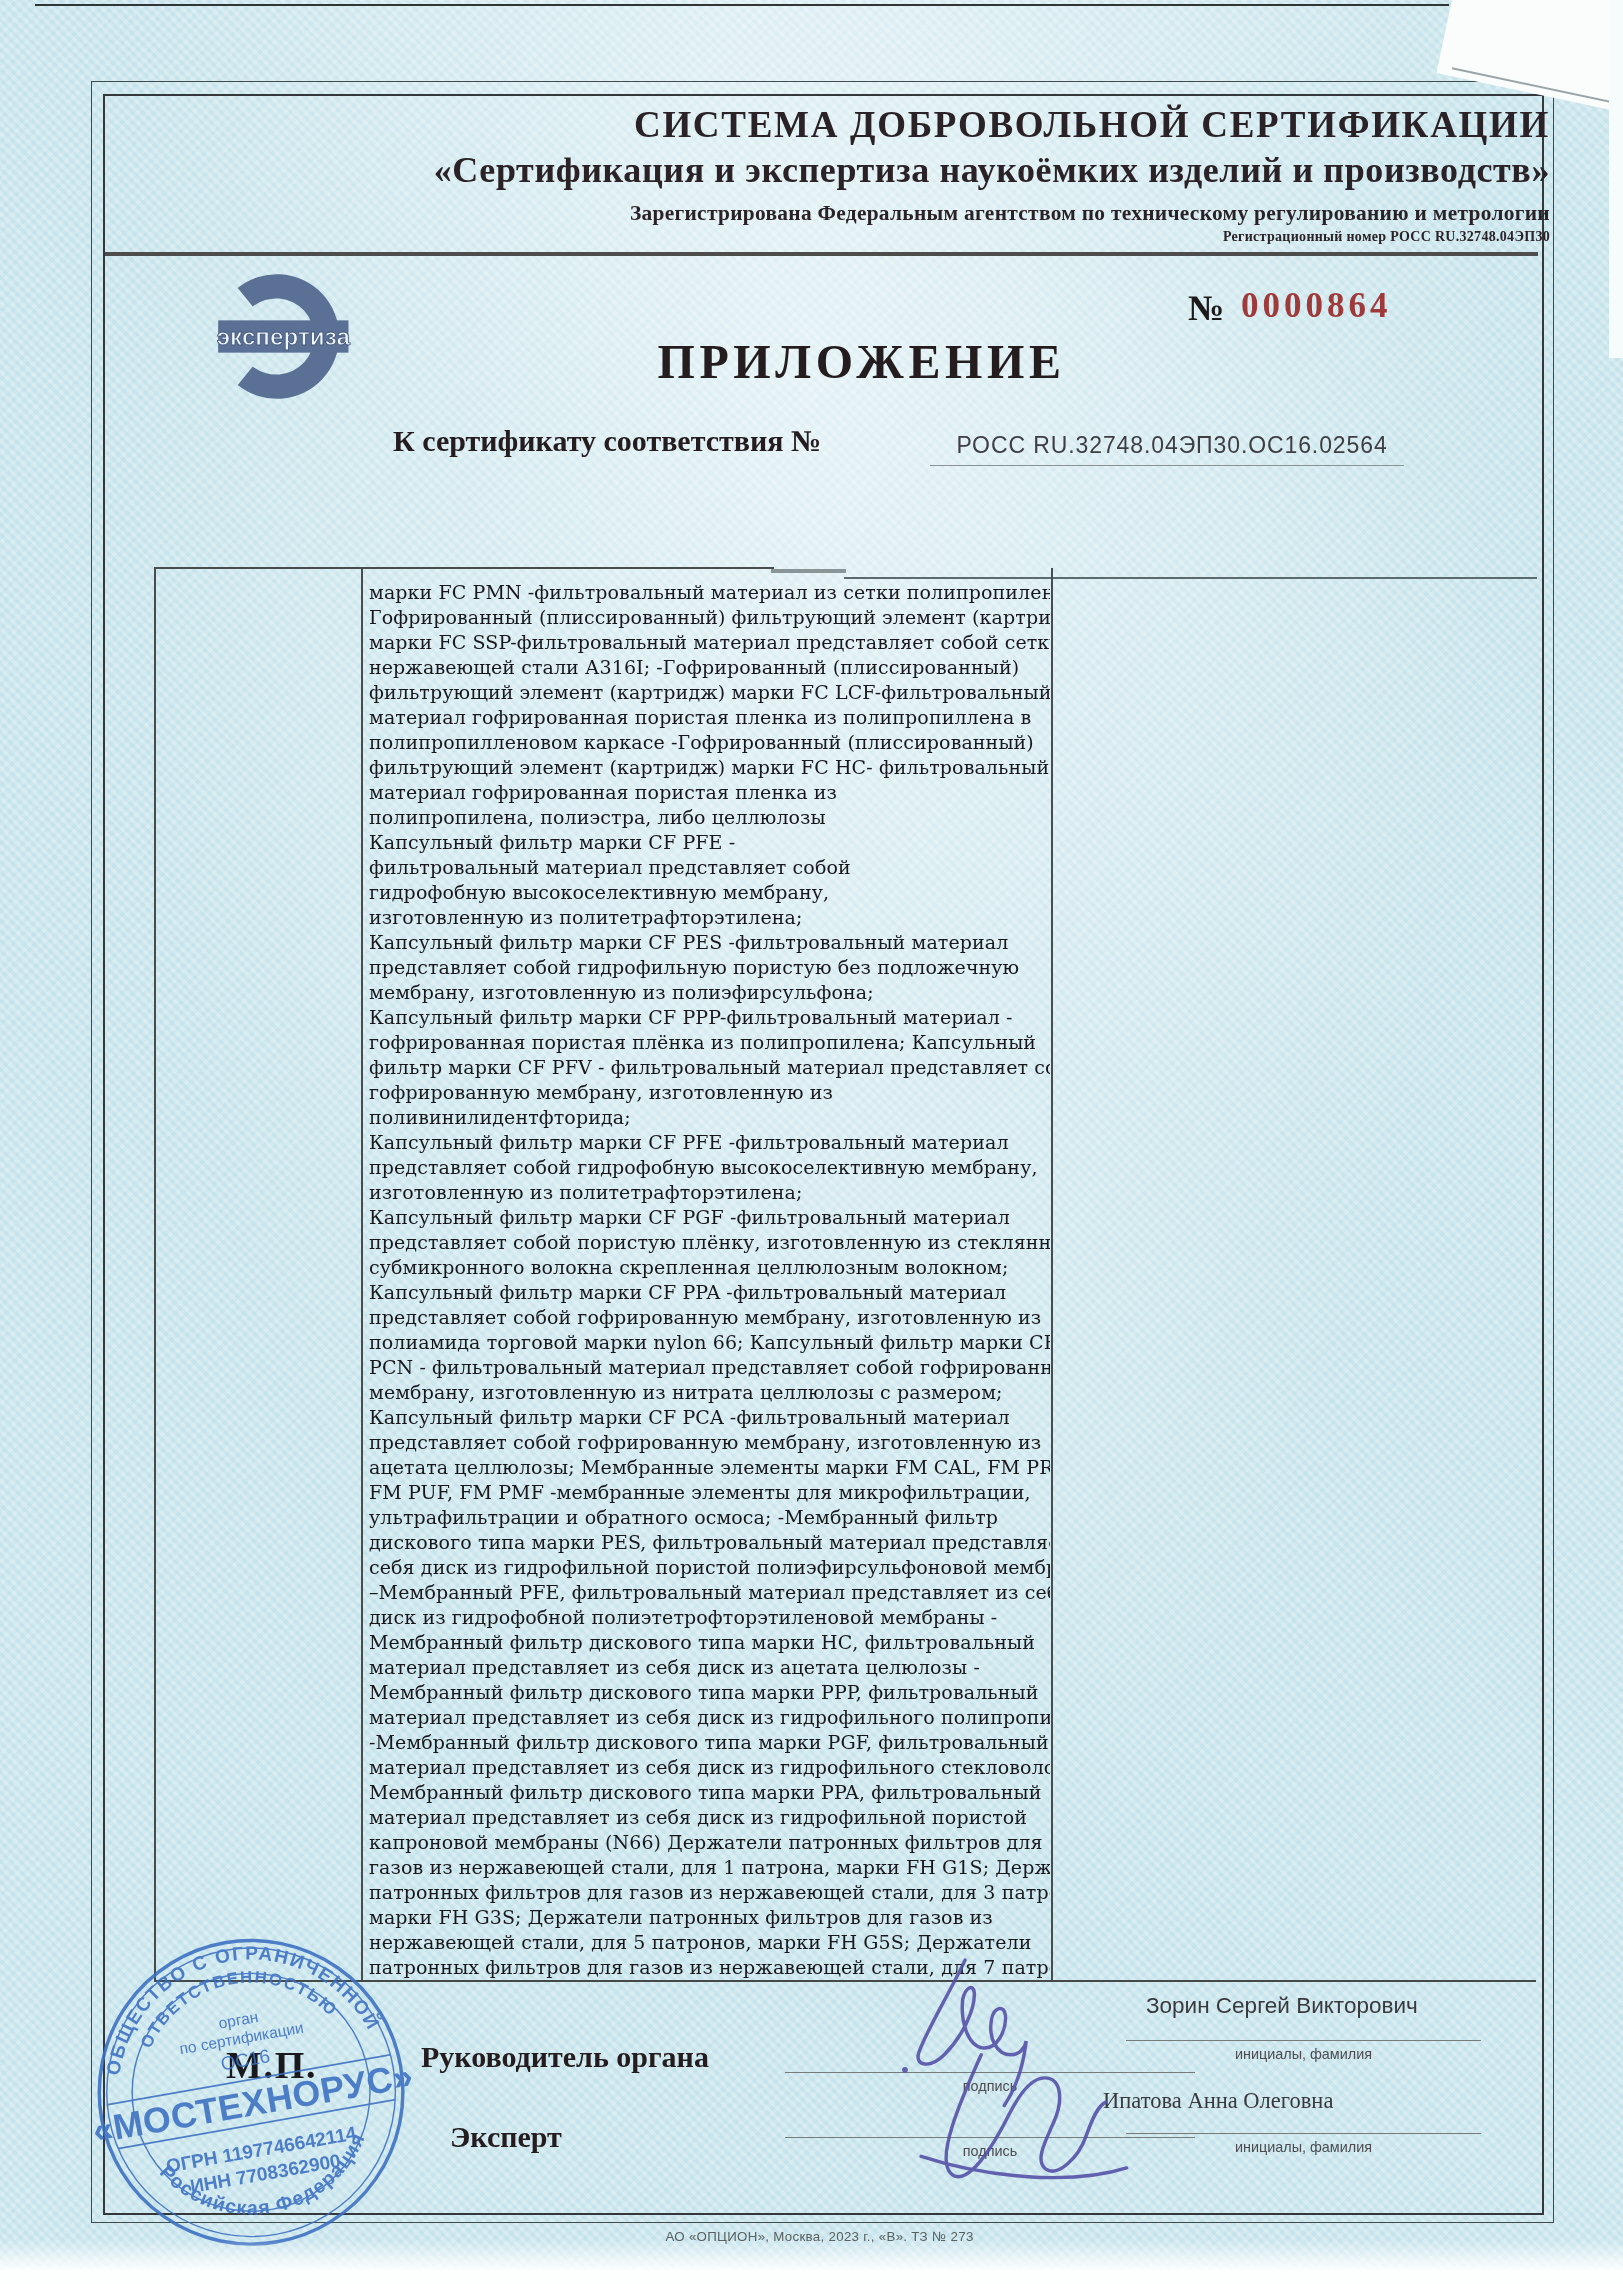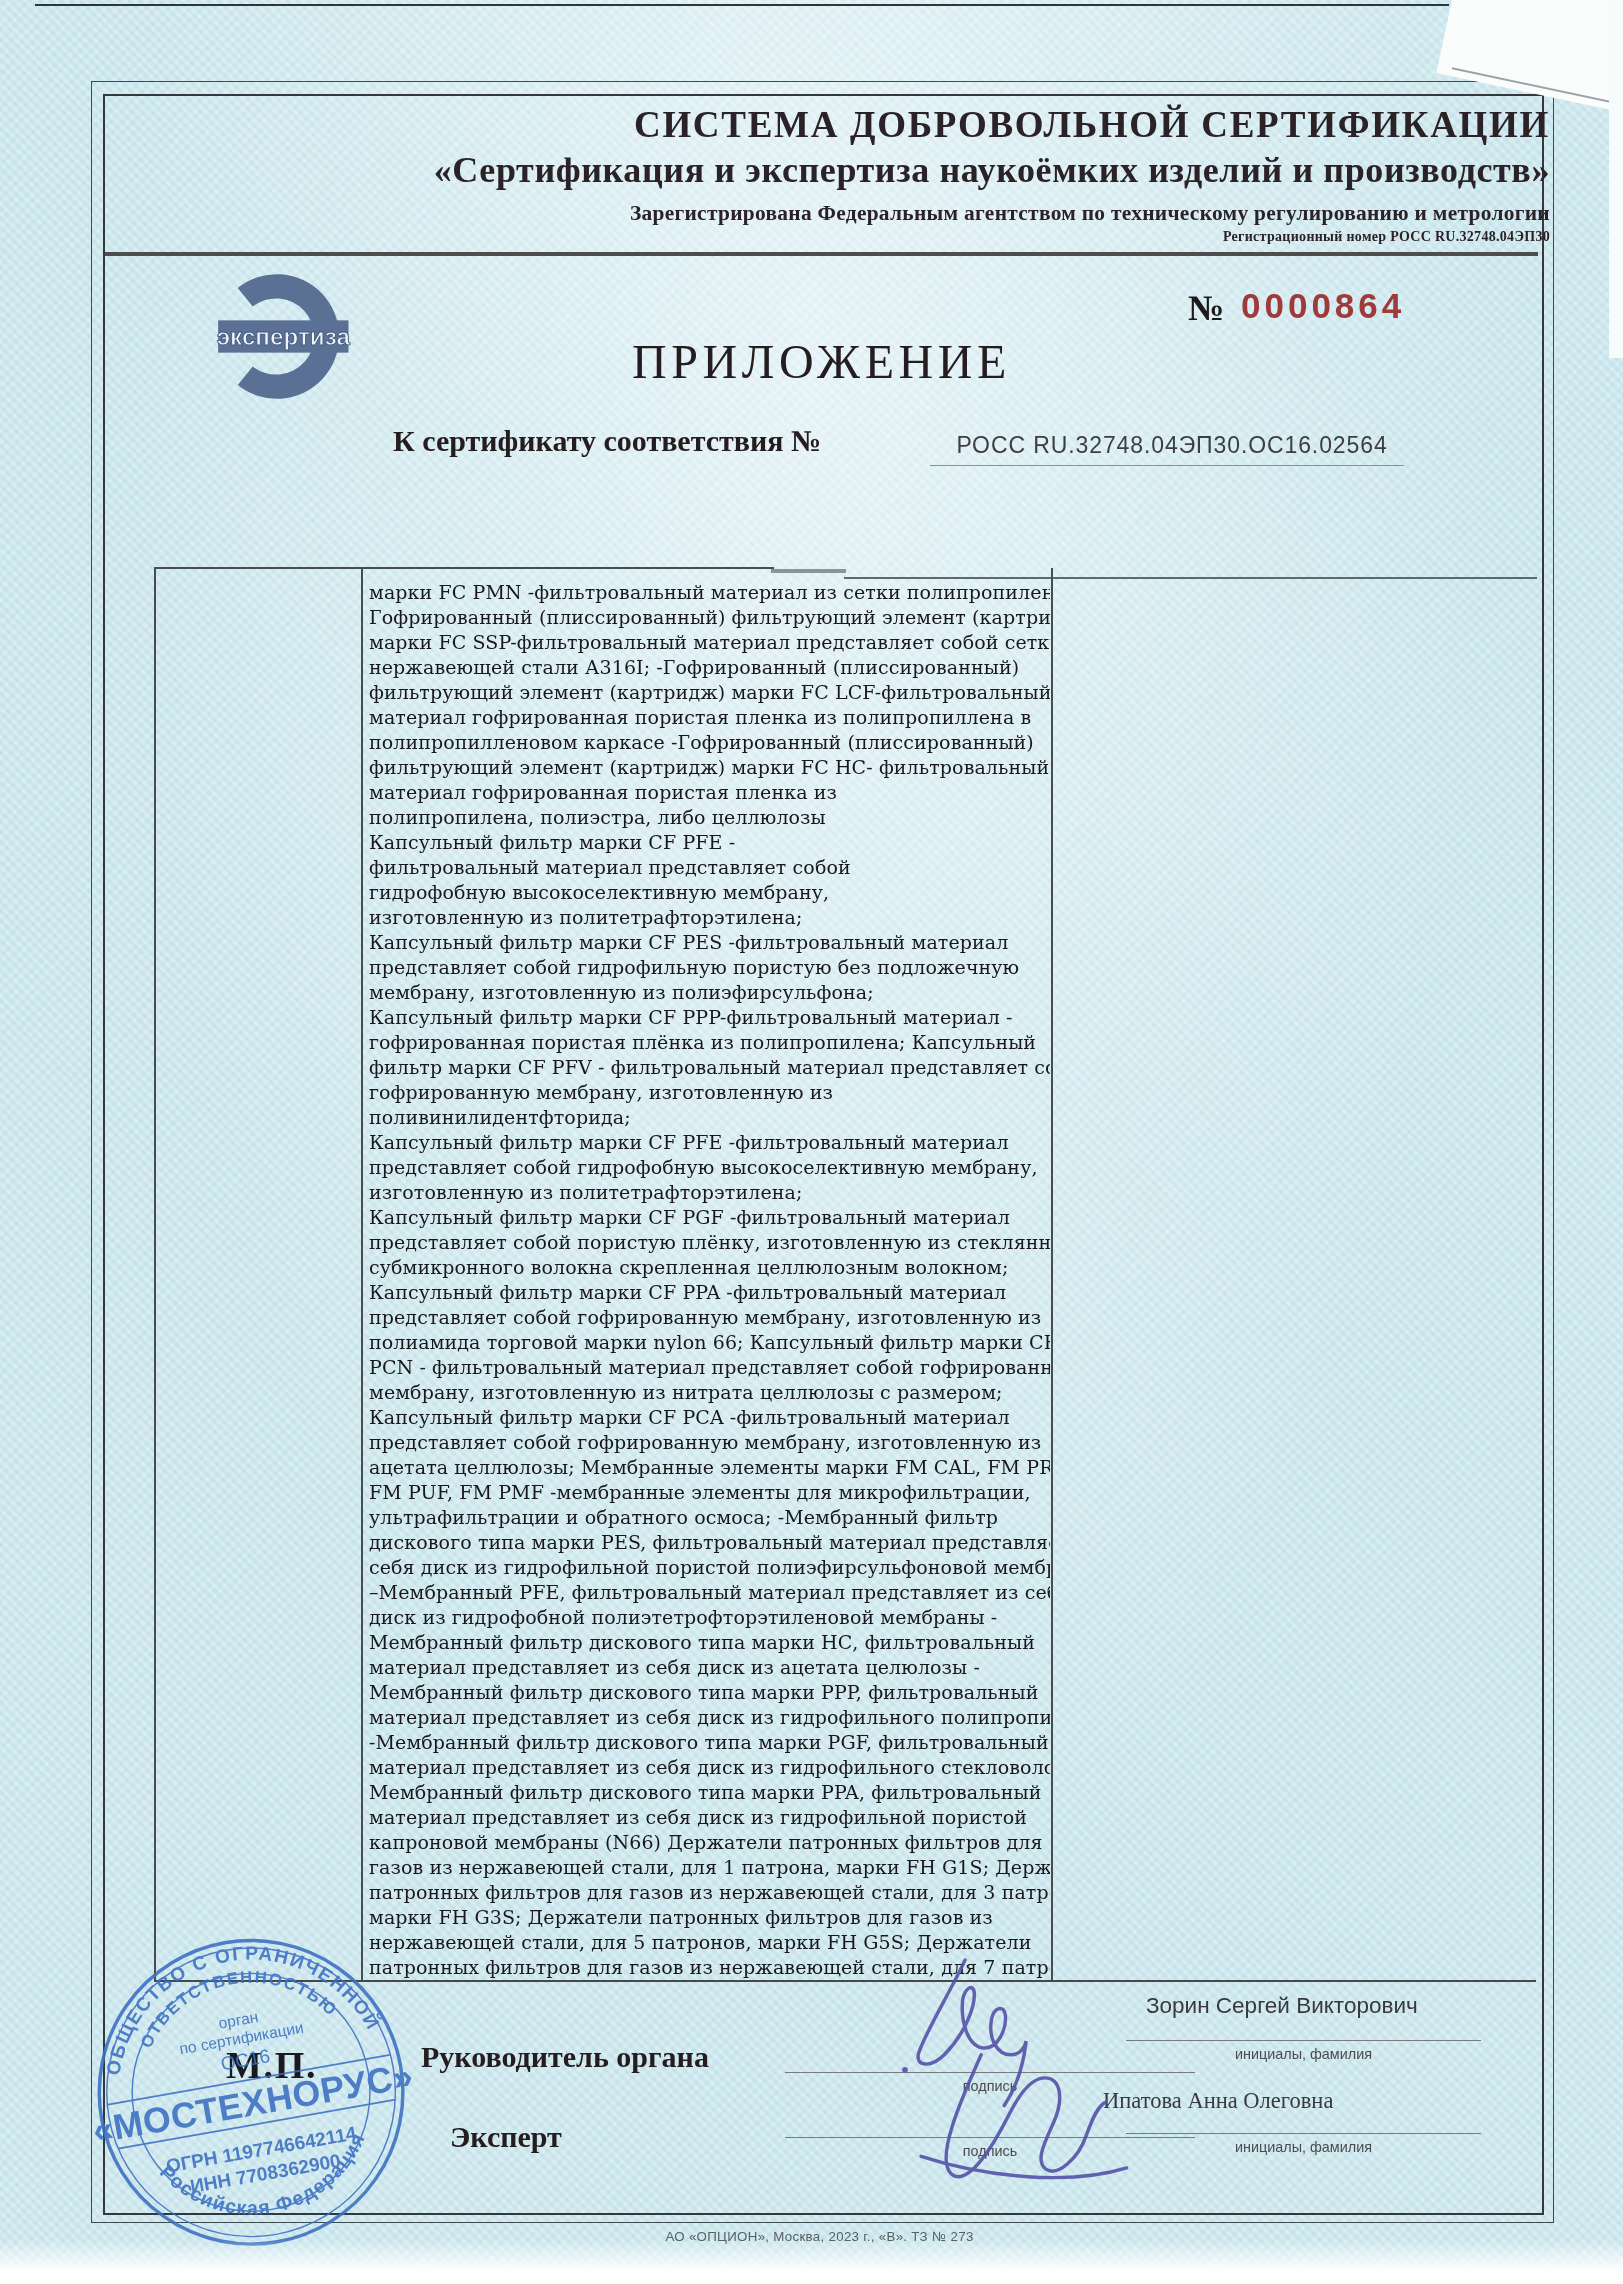--- a/index.html
+++ b/index.html
@@ -19,22 +19,22 @@
   .top-artifact-line{left:35px;top:3.5px;width:1414px;height:2.3px;background:#2f3638;}
   .header-rule{left:105px;top:252px;width:1433px;height:3.5px;background:#4d4d4d;}
   
   .h-line{left:105px;width:1433px;text-align:right;font-weight:bold;color:#2a2226;margin-left:12px;}
   .h1{top:103px;font-size:37px;letter-spacing:1.7px;}
   .h2{top:149px;font-size:36px;letter-spacing:0.6px;}
   .h3{top:201px;font-size:21.4px;letter-spacing:0.3px;}
   .h4{top:229px;font-size:14px;letter-spacing:0.3px;}
   
   .num-label{left:1188px;top:287px;font-size:36px;font-weight:bold;color:#1d1a1c;}
-  .num-digits{left:1241px;top:286px;font-size:35px;font-weight:bold;color:#9e3a3a;letter-spacing:4px;font-family:Liberation Sans, sans-serif;}
-  .doc-title{left:105px;top:334px;width:1433px;text-align:center;font-size:48px;font-weight:normal;letter-spacing:4.6px;color:#241c1e;}
+  .num-digits{left:1241px;top:286px;font-size:35px;font-weight:bold;color:#9e3a3a;letter-spacing:4px;font-family:Liberation Serif, serif;}
+  .doc-title{left:105px;top:334px;width:1433px;text-align:center;font-size:48px;font-weight:bold;letter-spacing:4.6px;color:#241c1e;padding-left:40px;}
   .cert-row-label{left:393px;top:424px;font-size:30px;font-weight:bold;color:#241c1e;}
   .cert-number{left:938px;top:432px;width:468px;text-align:center;font-size:23px;letter-spacing:0.9px;color:#3d3d42;font-family:"Liberation Sans",sans-serif;}
   .cert-underline{left:930px;top:465px;width:474px;height:1.2px;background:#8a9294;}
   
   .logo-wrap{left:202px;top:267px;width:173px;height:139px;}
   
   .tbl-left{left:154px;top:568px;width:1.7px;height:1414px;background:#474c4c;}
   .tbl-v1{left:361px;top:568px;width:1.7px;height:1414px;background:#474c4c;}
   .tbl-v2{left:1051px;top:568px;width:1.7px;height:1414px;background:#474c4c;}
   .tbl-top-a{left:154px;top:567px;width:620px;height:2.3px;background:#474c4c;}

